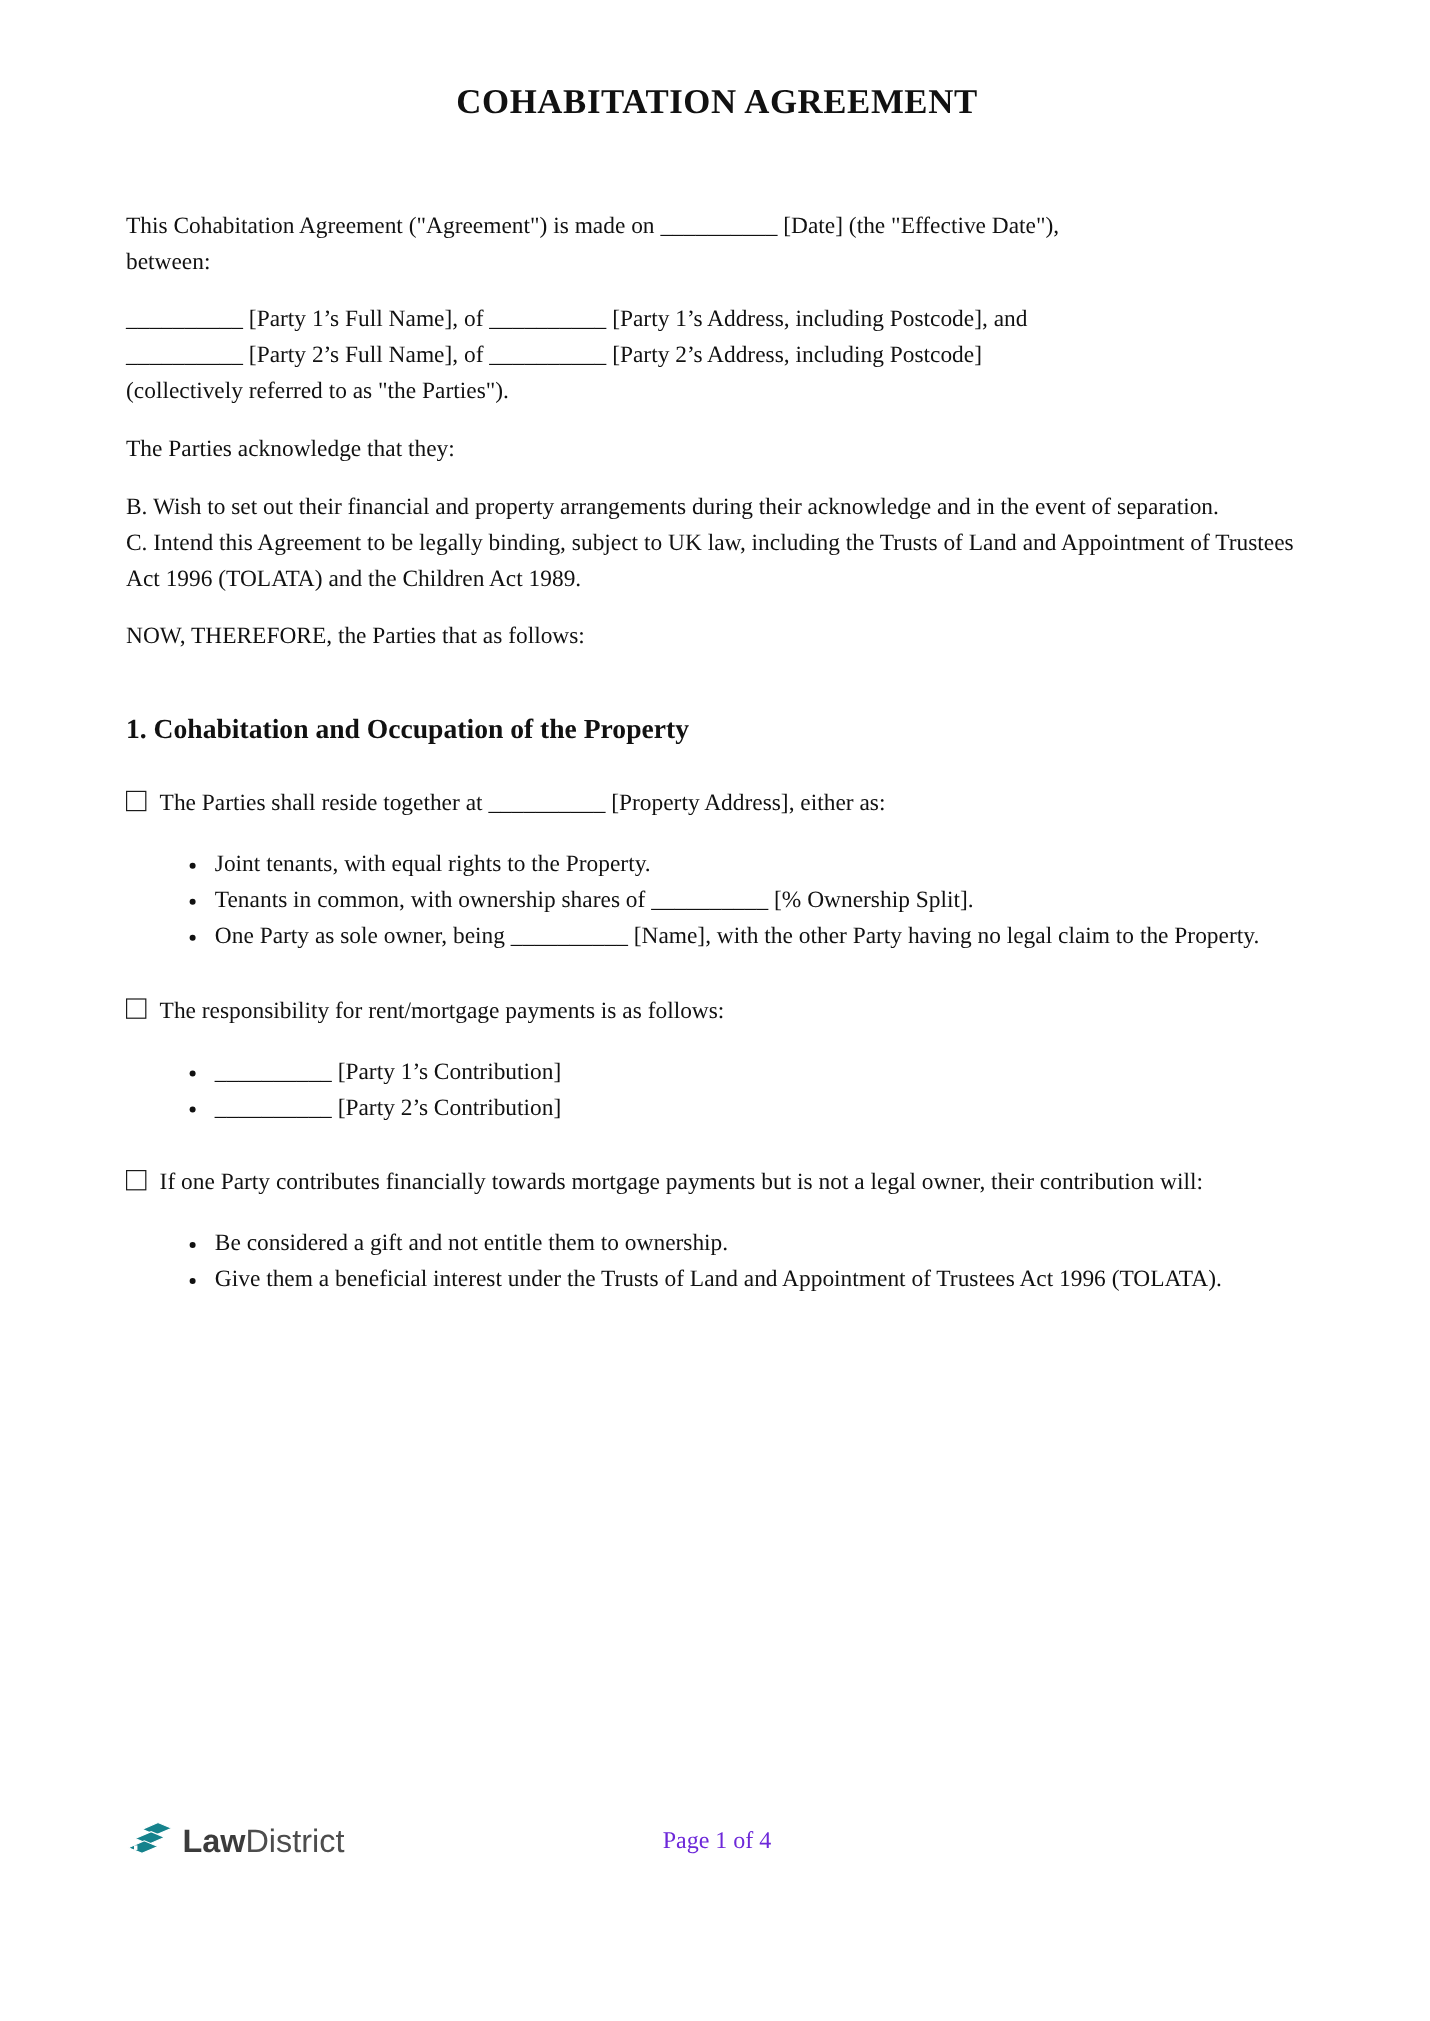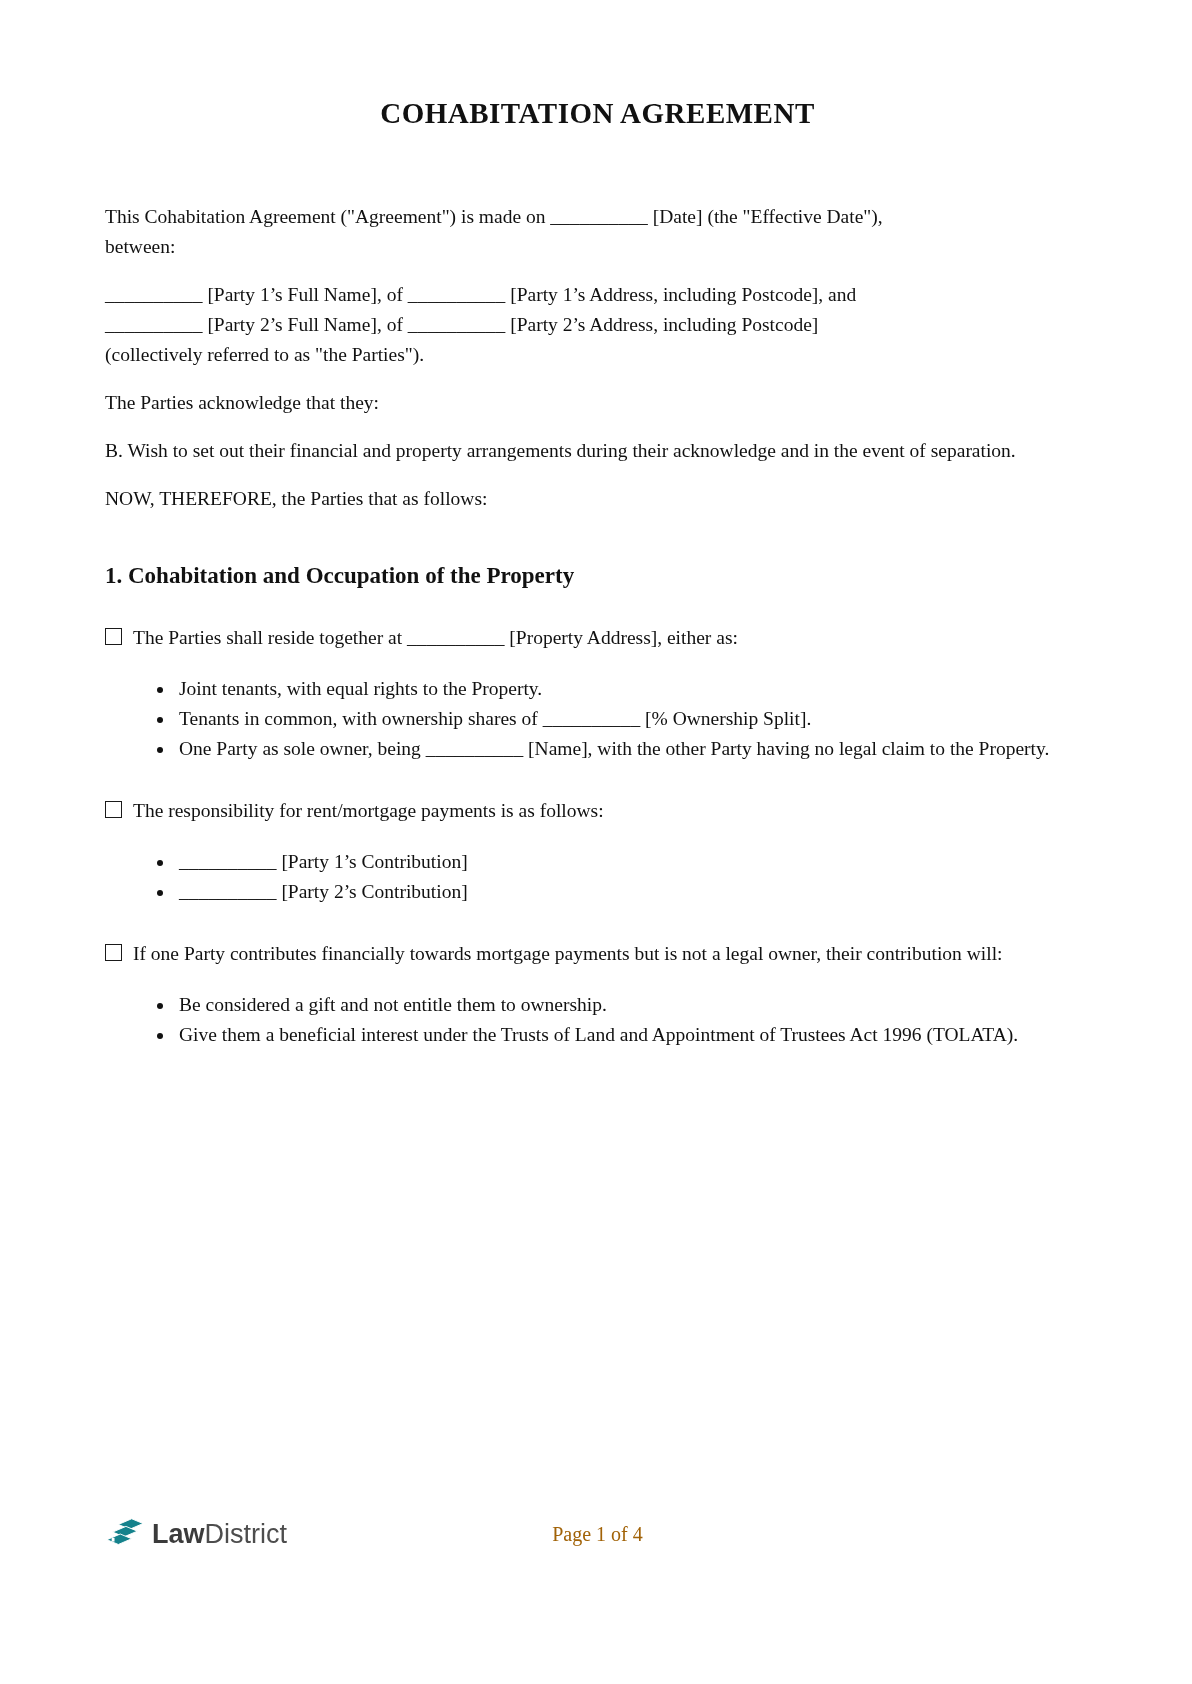--- a/index.html
+++ b/index.html
@@ -6,21 +6,21 @@
     margin: 0;
     padding: 0;
     background: #ffffff;
   }
   .page {
     position: relative;
     width: 1192px;
     height: 1684px;
     box-sizing: border-box;
     background: #ffffff;
-    padding: 96px 102px 0 105px;
+    padding: 68px 102px 0 105px;
     font-family: "Liberation Serif", serif;
     font-size: 19.5px;
     line-height: 30px;
     color: #111111;
     overflow: hidden;
   }
   h1.doc-title {
     margin: 0;
     text-align: center;
     font-size: 29px;
@@ -77,21 +77,21 @@
     white-space: nowrap;
   }
   .brand-law { font-weight: 700; color: #3b3b3b; }
   .brand-district { font-weight: 400; color: #4d4d4d; }
   .page-label {
     position: absolute;
     left: 0;
     right: 0;
     text-align: center;
     font-size: 20px;
-    color: #a16207;
+    color: #6d28d9;
     pointer-events: none;
   }
 </style>
 </head>
 <body>
 
 <div class="page">
 
   <h1 class="doc-title">COHABITATION AGREEMENT</h1>
 
@@ -103,20 +103,21 @@
   <p class="para">
     <span class="block">__________ [Party 1’s Full Name], of __________ [Party 1’s Address, including Postcode], and</span>
     <span class="block">__________ [Party 2’s Full Name], of __________ [Party 2’s Address, including Postcode]</span>
     <span class="block">(collectively referred to as "the Parties").</span>
   </p>
 
   <p class="para">The Parties acknowledge that they:</p>
 
   <p class="para">
     <span class="block">B. Wish to set out their financial and property arrangements during their acknowledge and in the event of separation.</span>
+    <span class="block">C. Intend this Agreement to be legally binding, subject to UK law, including the Trusts of Land and Appointment of Trustees Act 1996 (TOLATA) and the Children Act 1989.</span>
   </p>
 
   <p class="para">NOW, THEREFORE, the Parties that as follows:</p>
 
   <h2 class="section-heading">1. Cohabitation and Occupation of the Property</h2>
 
   <p class="para clause">
     <span class="checkbox"></span><span>The Parties shall reside together at __________ [Property Address], either as:</span>
   </p>
   <ul class="options">

